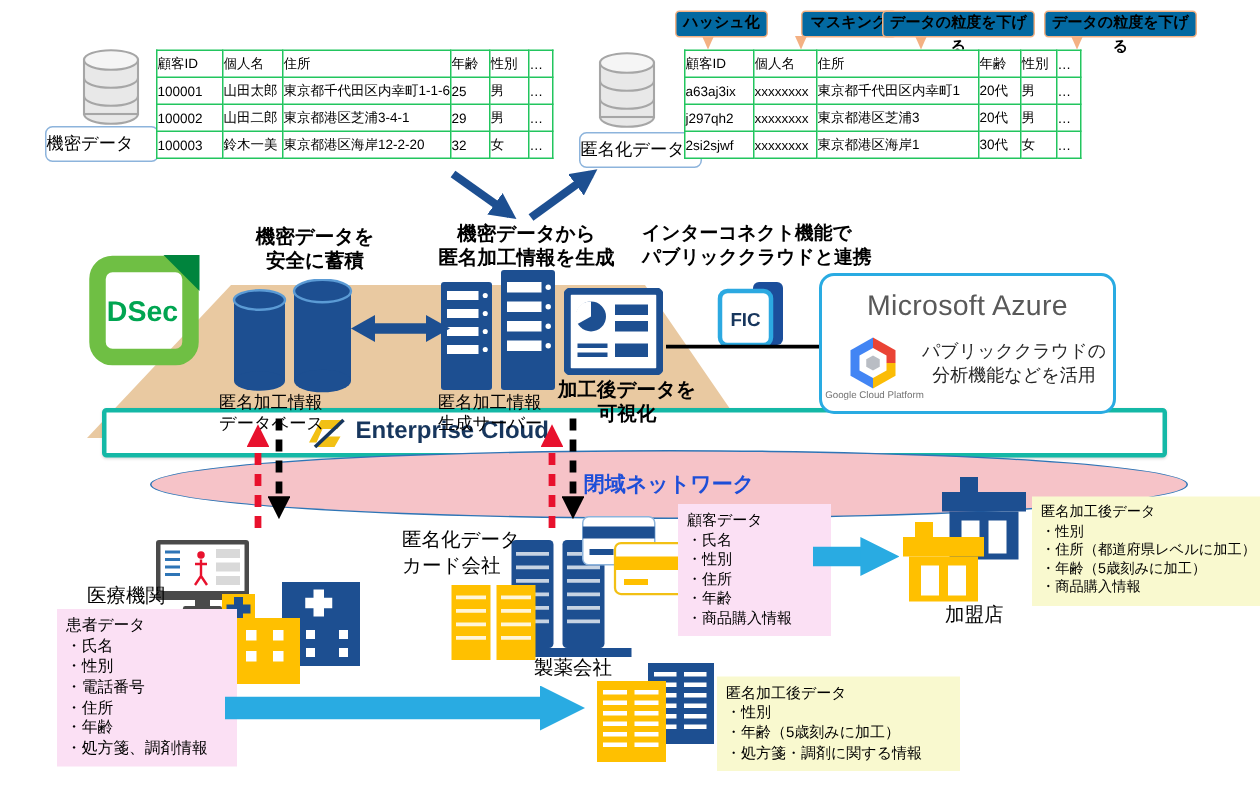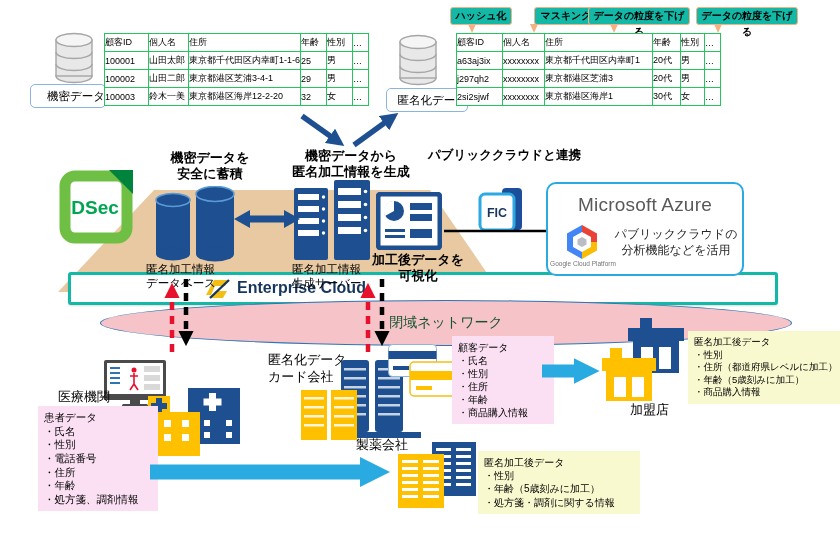--- a/index.html
+++ b/index.html
@@ -1,22 +1,22 @@
 <!DOCTYPE html>
 <html><head>
 <meta charset="utf-8">
 <style>
   html,body{margin:0;padding:0;background:#fff;}
   .canvas{position:relative;width:840px;height:536px;background:#fff;overflow:hidden;
           font-family:"Liberation Sans",sans-serif;color:#000;}
   .abs{position:absolute;}
   .cap{position:absolute;font-weight:bold;line-height:1.25;text-align:center;z-index:6;}
   .lblbox{position:absolute;background:#fff;border:1.6px solid #8db4dc;border-radius:5px;
-          text-align:right;font-size:11.5px;z-index:5;}
-  .callout{position:absolute;top:7px;height:18px;line-height:16px;background:#14b8a6;
+          text-align:left;font-size:11.5px;z-index:5;}
+  .callout{position:absolute;top:7px;height:18px;line-height:16px;background:#0369a1;
            border:1.5px solid #f4b183;border-radius:3px;font-size:10px;font-weight:bold;
            text-align:center;z-index:5;box-sizing:border-box;}
   .ctail{position:absolute;top:24px;width:0;height:0;border-left:4px solid transparent;
          border-right:4px solid transparent;border-top:9px solid #f4b183;z-index:5;}
   .dtable{position:absolute;border-collapse:collapse;table-layout:fixed;background:#fff;
           font-size:9px;z-index:5;}
   .dtable td{border:1px solid #22c55e;padding:0 0;height:17px;white-space:nowrap;overflow:hidden;}
   .pinkbox{position:absolute;background:#fbe0f4;font-size:10.5px;line-height:1.3;
            padding:5px 6px;z-index:10;}
   .yellowbox{position:absolute;background:#f9f9cf;line-height:1.32;padding:5px 6px;z-index:10;}
@@ -223,20 +223,21 @@
     <rect x="9" y="37" width="20" height="3" fill="#1d4f91"></rect>
     <rect x="9" y="43" width="20" height="3" fill="#1d4f91"></rect>
     <rect x="34" y="37" width="22" height="9" fill="#1d4f91"></rect>
   </svg>
   <div class="cap" style="left:368px;top:252px;width:100px;font-size:13px;">
     <div>加工後データを</div>
     <div>可視化</div>
   </div>
 
   <div class="cap" style="left:428px;top:148px;width:178px;font-size:12.5px;text-align:left;">
+    <div>インターコネクト機能で</div>
     <div>パブリッククラウドと連携</div>
   </div>
 
   <svg class="icon" style="left:478px;top:188px;" width="48" height="48" viewBox="0 0 48 48">
     <rect x="24" y="0" width="20" height="42" rx="4" fill="#1b4e9b"></rect>
     <rect x="2" y="6" width="34" height="36" rx="5" fill="#fff" stroke="#2ca9e1" stroke-width="3"></rect>
     <text x="19" y="29" text-anchor="middle" font-size="12.5" font-weight="bold" fill="#17365d" font-family="Liberation Sans, sans-serif">FIC</text>
   </svg>
 
   <div class="azurebox">
@@ -258,21 +259,21 @@
   <div class="ecbar">
     <svg class="abs" style="left:132px;top:3px;" width="28" height="21" viewBox="0 0 28 21">
       <path d="M3,17 L11,2 L26,2 L22,8 L12,8 L8,17 Z" fill="#f2c014"></path>
       <path d="M8,20 L20,20 L24,13 L14,13 Z" fill="#f2c014"></path>
       <path d="M26,2 L7,20" stroke="#17365d" stroke-width="2.4"></path>
     </svg>
     <div class="abs" style="left:166px;top:0;height:27px;line-height:26px;font-size:16px;font-weight:600;color:#17365d;">Enterprise Cloud</div>
   </div>
 
   <div class="ellipse">
-    <span style="display:inline-block;line-height:42px;color:#14532d;font-weight:normal;font-size:14px;">閉域ネットワーク</span>
+    <span style="display:inline-block;line-height:42px;color:#1d4ed8;font-weight:bold;font-size:14px;">閉域ネットワーク</span>
   </div>
 
   <svg class="icon" style="left:104px;top:360px;" width="64" height="48" viewBox="0 0 64 48">
     <rect x="0" y="0" width="62" height="40" rx="2" fill="#4a4a4a"></rect>
     <rect x="3" y="3" width="56" height="31" fill="#fff"></rect>
     <g fill="#2e75b6">
         <rect x="6" y="7" width="10" height="2"></rect>
         <rect x="6" y="12" width="10" height="2"></rect>
         <rect x="6" y="17" width="10" height="2"></rect>
         <rect x="6" y="22" width="10" height="2"></rect>

